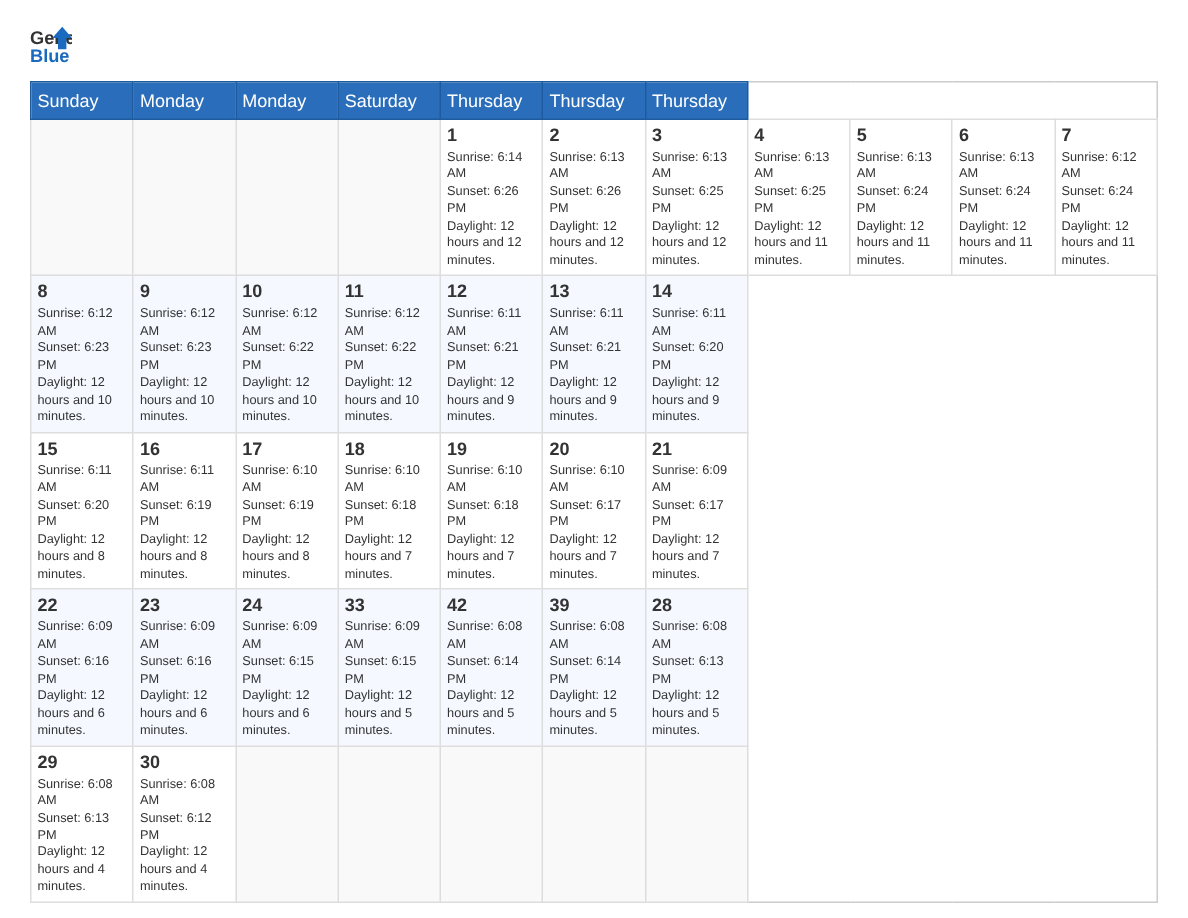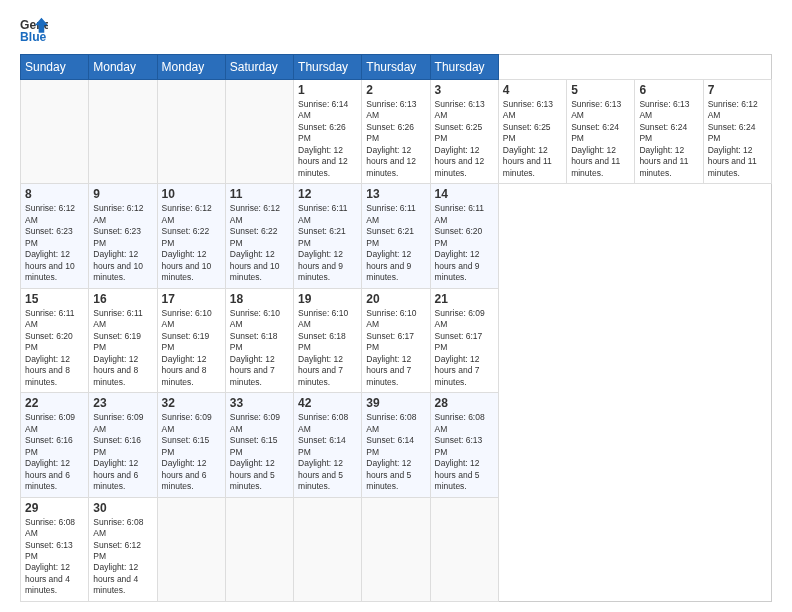--- a/index.html
+++ b/index.html
@@ -217,21 +217,21 @@
         <tr>
           <td>
             <span class="day-num">22</span>
             <div class="day-info">Sunrise: 6:09 AM<br>Sunset: 6:16 PM<br>Daylight: 12 hours and 6 minutes.</div>
           </td>
           <td>
             <span class="day-num">23</span>
             <div class="day-info">Sunrise: 6:09 AM<br>Sunset: 6:16 PM<br>Daylight: 12 hours and 6 minutes.</div>
           </td>
           <td>
-            <span class="day-num">32</span>
+            <span class="day-num">24</span>
             <div class="day-info">Sunrise: 6:09 AM<br>Sunset: 6:15 PM<br>Daylight: 12 hours and 6 minutes.</div>
           </td>
           <td>
             <span class="day-num">33</span>
             <div class="day-info">Sunrise: 6:09 AM<br>Sunset: 6:15 PM<br>Daylight: 12 hours and 5 minutes.</div>
           </td>
           <td>
             <span class="day-num">42</span>
             <div class="day-info">Sunrise: 6:08 AM<br>Sunset: 6:14 PM<br>Daylight: 12 hours and 5 minutes.</div>
           </td>

